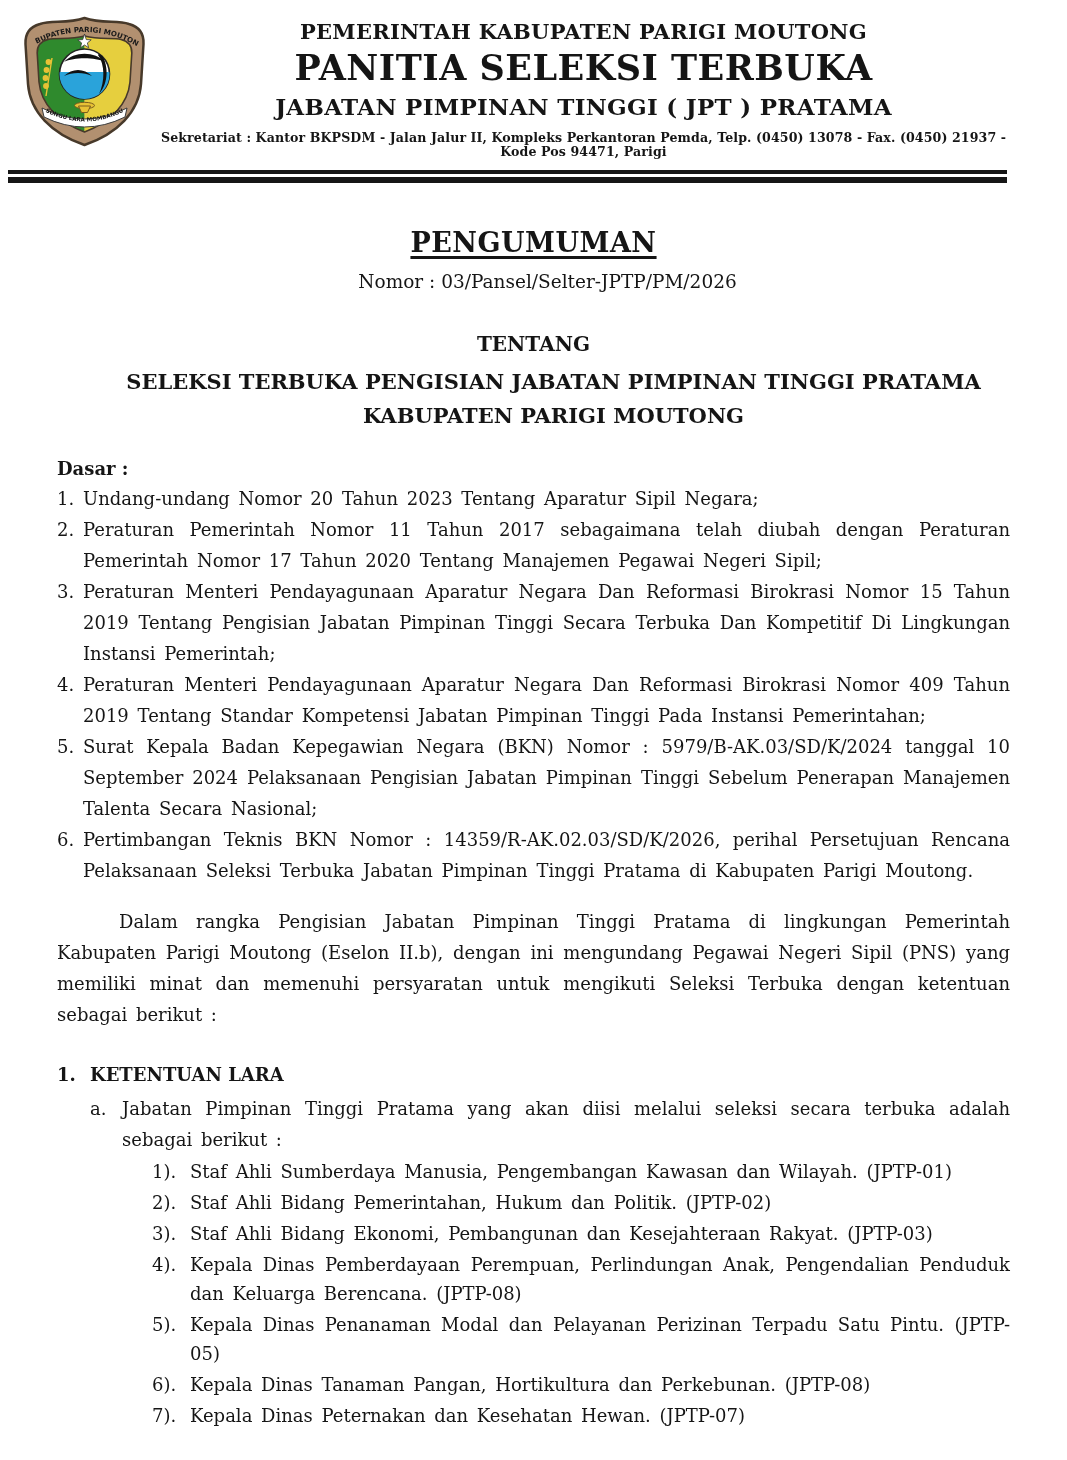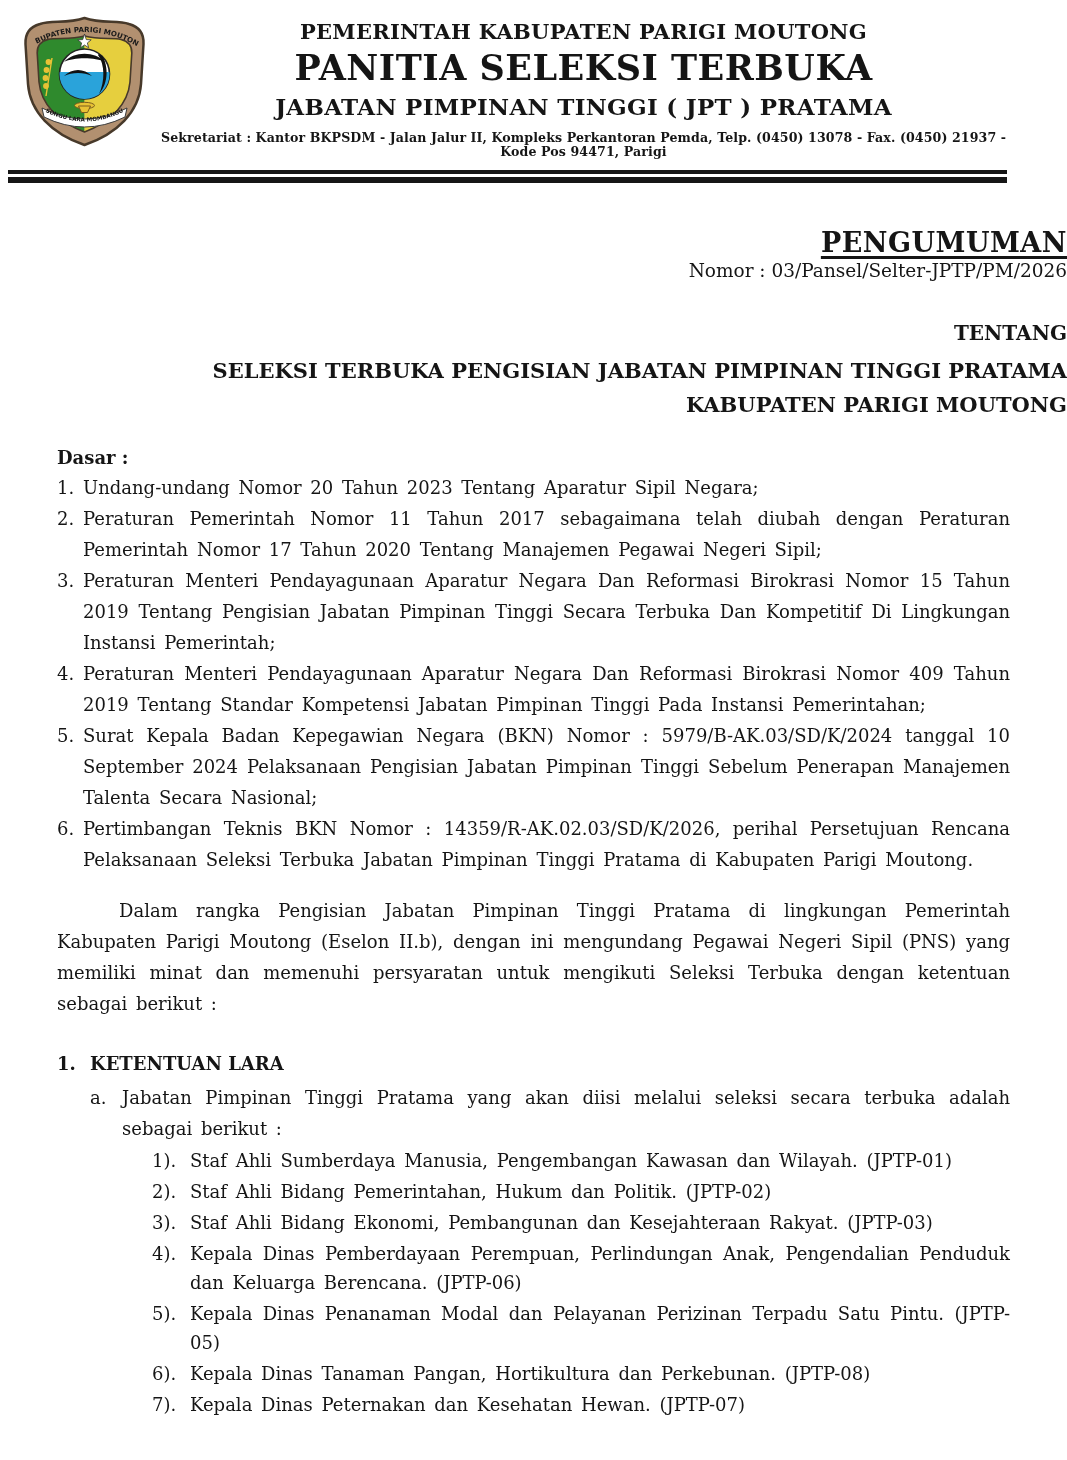--- a/index.html
+++ b/index.html
@@ -11,24 +11,24 @@
   
   .letterhead{position:relative;padding-top:16px;}
   .seal{position:absolute;left:12px;top:12px;width:145px;height:140px;}
   .head-text{margin-left:155px;margin-right:55px;text-align:center;line-height:1.15;}
   .head-line1{font-size:21px;font-weight:bold;letter-spacing:.3px;margin-top:4px;}
   .head-line2{font-size:35px;font-weight:bold;letter-spacing:.5px;margin-top:4px;}
   .head-line3{font-size:23px;font-weight:bold;letter-spacing:.3px;margin-top:6px;}
   .head-secretariat{font-size:12.6px;font-weight:bold;margin-top:10px;letter-spacing:.1px;}
   .double-rule{margin:10px 60px 0 8px;border-top:4px solid #161616;border-bottom:6px solid #161616;height:3px;}
   
-  .title-block{text-align:right;}
+  .title-block{text-align:center;}
   .doc-title{display:inline-block;margin-top:44px;font-size:27px;font-weight:bold;letter-spacing:.5px;
     text-decoration:underline;text-decoration-thickness:2.5px;text-underline-offset:4px;}
-  .doc-number{font-size:18.5px;margin-top:2px;padding-left:28px;}
+  .doc-number{font-size:18.5px;margin-top:13px;padding-left:28px;}
   .about{font-size:20px;font-weight:bold;margin-top:40px;}
   .subject{font-size:21px;font-weight:bold;line-height:34px;margin-top:9px;padding-left:40px;}
   
   .body{margin:0 57px;font-size:18px;}
   .dasar-label{font-weight:bold;margin-top:25px;font-size:18px;}
   .li{display:flex;line-height:31px;text-align:justify;}
   .li-num{flex:0 0 26px;}
   .li-text{flex:1;text-align:justify;word-spacing:3px;}
   .dasar-list{margin-top:4px;}
   .intro{margin-top:20px;line-height:31px;text-align:justify;text-indent:62px;word-spacing:3px;}
@@ -158,21 +158,21 @@
       <div class="li">
         <span class="li-num">2).</span>
         <span class="li-text">Staf Ahli Bidang Pemerintahan, Hukum dan Politik. (JPTP-02)</span>
       </div>
       <div class="li">
         <span class="li-num">3).</span>
         <span class="li-text">Staf Ahli Bidang Ekonomi, Pembangunan dan Kesejahteraan Rakyat. (JPTP-03)</span>
       </div>
       <div class="li">
         <span class="li-num">4).</span>
-        <span class="li-text">Kepala Dinas Pemberdayaan Perempuan, Perlindungan Anak, Pengendalian Penduduk dan Keluarga Berencana. (JPTP-06)</span>
+        <span class="li-text">Kepala Dinas Pemberdayaan Perempuan, Perlindungan Anak, Pengendalian Penduduk dan Keluarga Berencana. (JPTP-08)</span>
       </div>
       <div class="li">
         <span class="li-num">5).</span>
         <span class="li-text">Kepala Dinas Penanaman Modal dan Pelayanan Perizinan Terpadu Satu Pintu. (JPTP-05)</span>
       </div>
       <div class="li">
         <span class="li-num">6).</span>
         <span class="li-text">Kepala Dinas Tanaman Pangan, Hortikultura dan Perkebunan. (JPTP-08)</span>
       </div>
       <div class="li">

